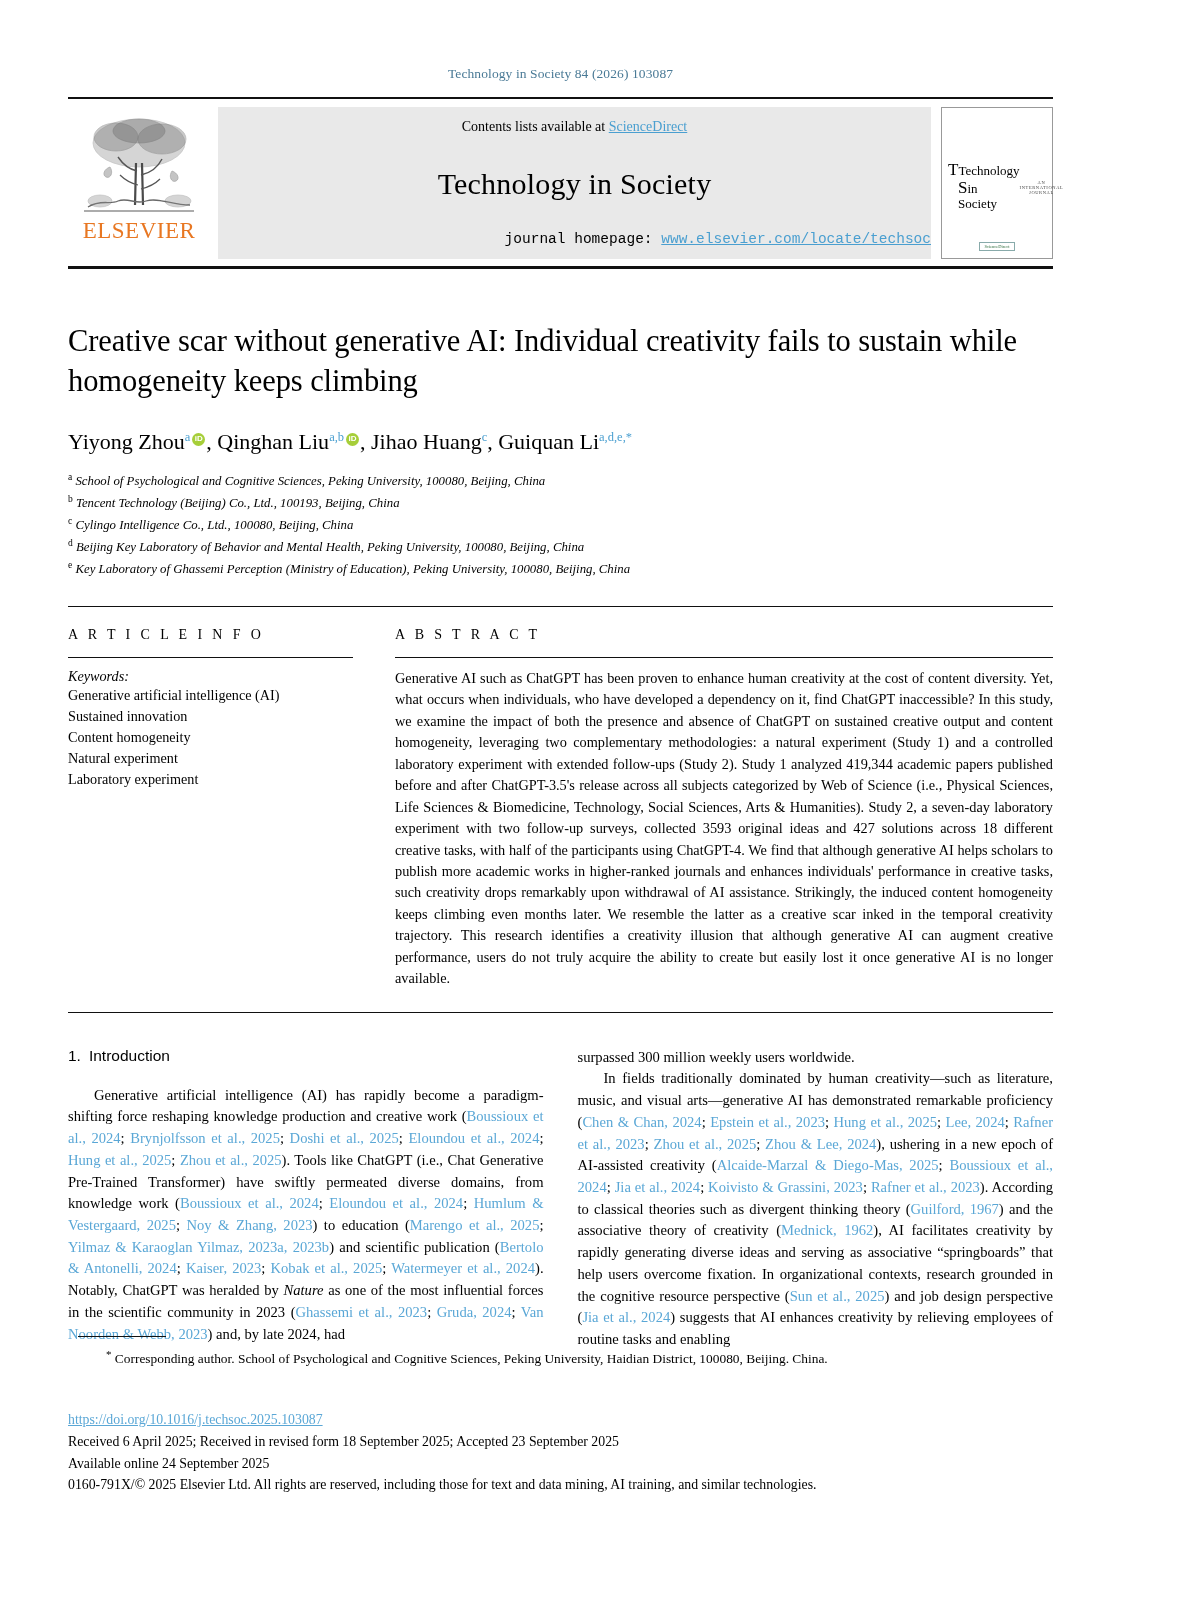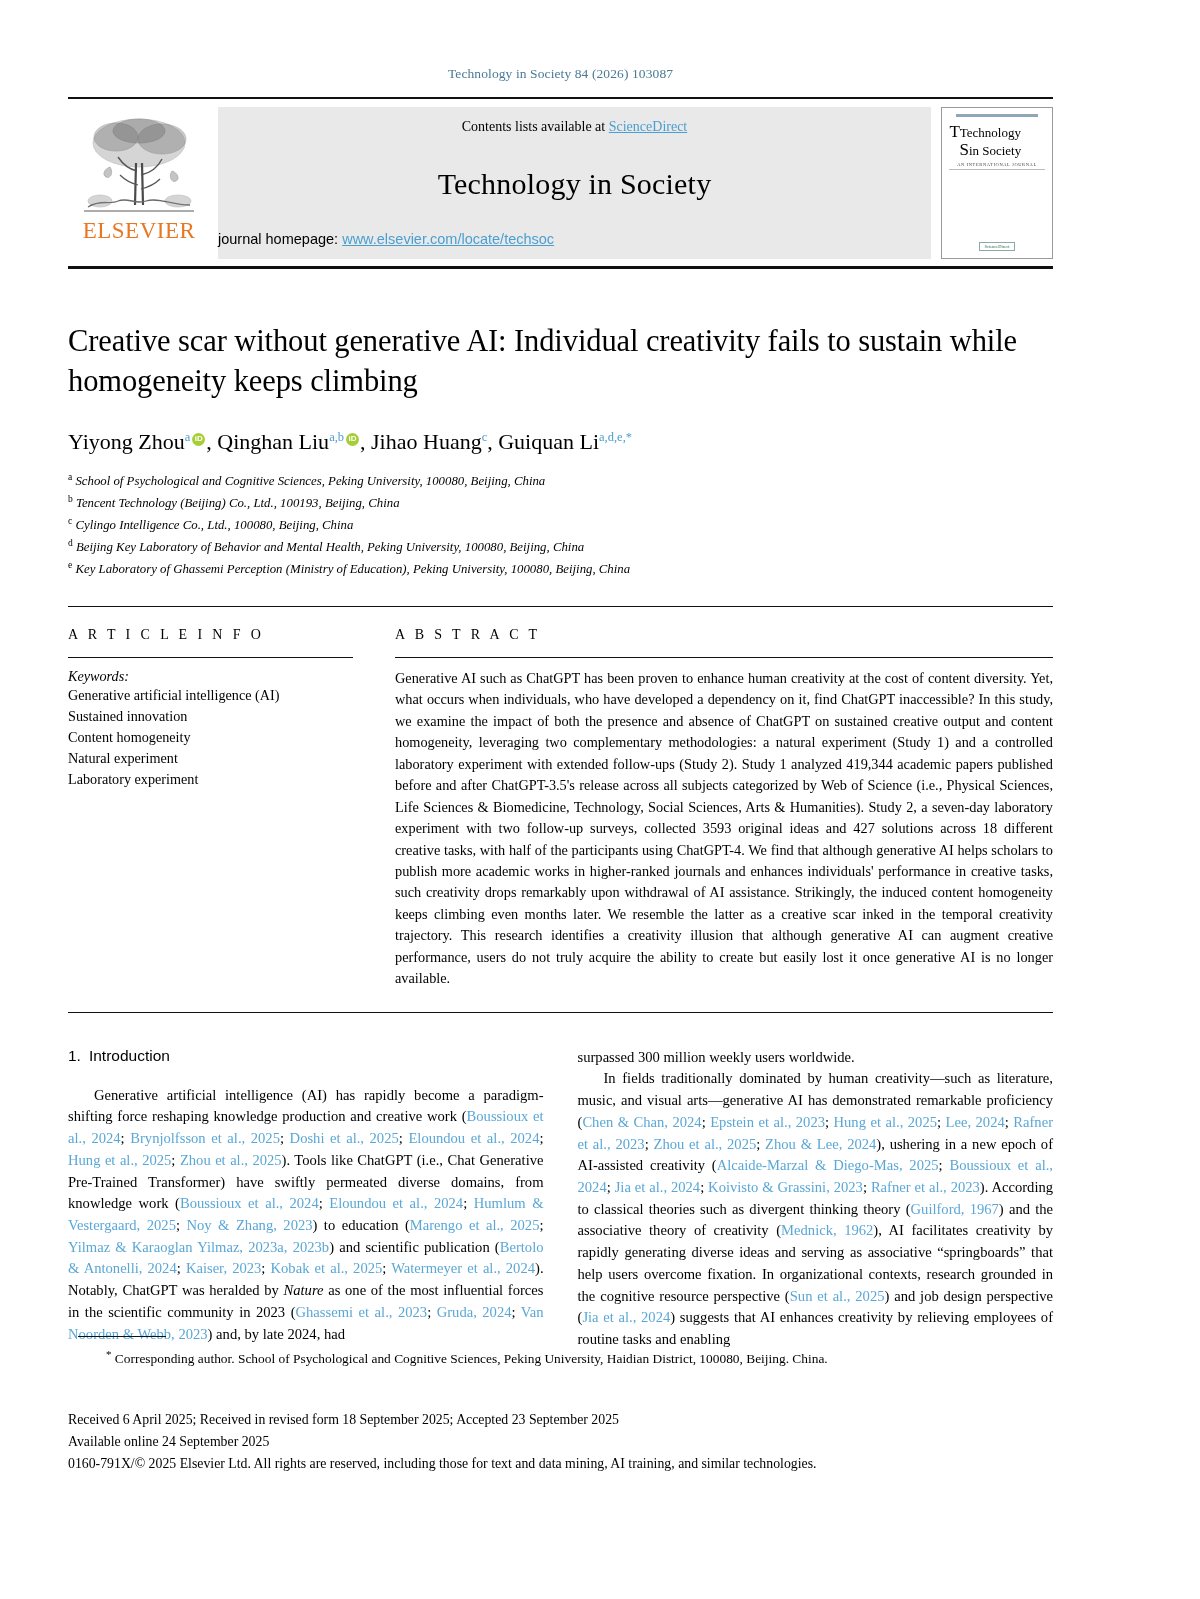--- a/index.html
+++ b/index.html
@@ -75,33 +75,32 @@
     font-size: 14px;
   }
   .contents-line .sd-link { color: #4a9fd0; }
   .journal-name {
     text-align: center;
     font-size: 30px;
     letter-spacing: .2px;
     margin: 6px 0 4px 0;
   }
   .homepage-line {
-    text-align: left;
+    text-align: right;
     font-size: 14.5px;
-    font-family: Liberation Sans, sans-serif;
+    font-family: Liberation Mono, monospace;
   }
   .homepage-line .hp-link { color: #4a9fd0; }
   .cover-block {
     width: 112px;
     flex: 0 0 112px;
     border: 1px solid #999;
     background: #fff;
     position: relative;
     display: flex;
-    flex-direction: column;
     align-items: center;
     padding-top: 6px;
     box-sizing: border-box;
   }
   .cover-topbar {
     width: 74%;
     height: 3px;
     background: #8fa6b6;
     margin-bottom: 6px;
   }
@@ -373,18 +372,19 @@
       <p class="para">In fields traditionally dominated by human creativity—such as literature, music, and visual arts—generative AI has demonstrated remarkable proficiency (<span class="cite">Chen &amp; Chan, 2024</span>; <span class="cite">Epstein et al., 2023</span>; <span class="cite">Hung et al., 2025</span>; <span class="cite">Lee, 2024</span>; <span class="cite">Rafner et al., 2023</span>; <span class="cite">Zhou et al., 2025</span>; <span class="cite">Zhou &amp; Lee, 2024</span>), ushering in a new epoch of AI-assisted creativity (<span class="cite">Alcaide-Marzal &amp; Diego-Mas, 2025</span>; <span class="cite">Boussioux et al., 2024</span>; <span class="cite">Jia et al., 2024</span>; <span class="cite">Koivisto &amp; Grassini, 2023</span>; <span class="cite">Rafner et al., 2023</span>). According to classical theories such as divergent thinking theory (<span class="cite">Guilford, 1967</span>) and the associative theory of creativity (<span class="cite">Mednick, 1962</span>), AI facilitates creativity by rapidly generating diverse ideas and serving as associative “springboards” that help users overcome fixation. In organizational contexts, research grounded in the cognitive resource perspective (<span class="cite">Sun et al., 2025</span>) and job design perspective (<span class="cite">Jia et al., 2024</span>) suggests that AI enhances creativity by relieving employees of routine tasks and enabling</p>
     </div>
   </div>
 
   <div class="footnote">
     <div class="fn-rule"></div>
     <div class="fn-line fn-indent"><sup>*</sup> <span>Corresponding author. School of Psychological and Cognitive Sciences, Peking University, Haidian District, 100080, Beijing. China.</span></div>
   </div>
 
   <div class="pub-block">
+    <div><a class="doi" href="#">https://doi.org/10.1016/j.techsoc.2025.103087</a></div>
     <div>Received 6 April 2025; Received in revised form 18 September 2025; Accepted 23 September 2025</div>
     <div>Available online 24 September 2025</div>
     <div>0160-791X/© 2025 Elsevier Ltd. All rights are reserved, including those for text and data mining, AI training, and similar technologies.</div>
   </div>
 
 </div>
 
 </body></html>

